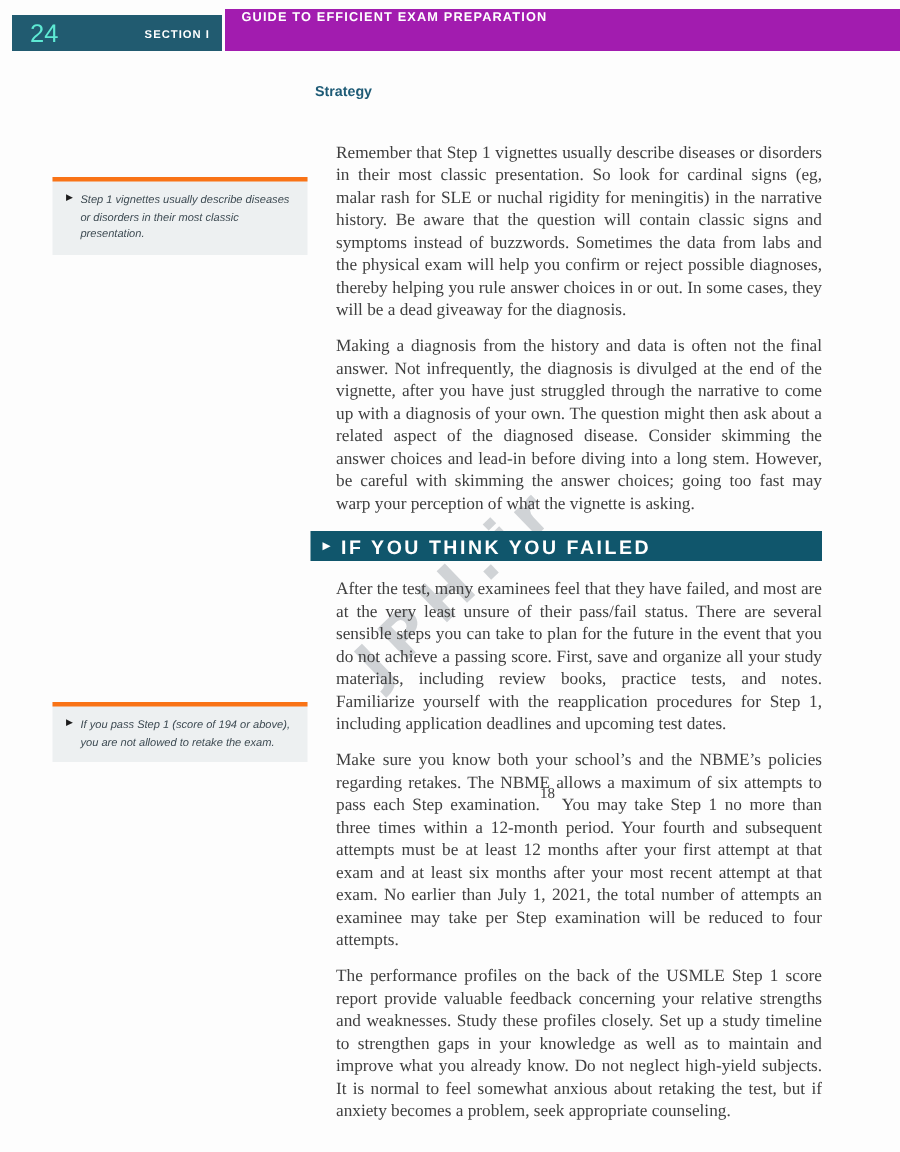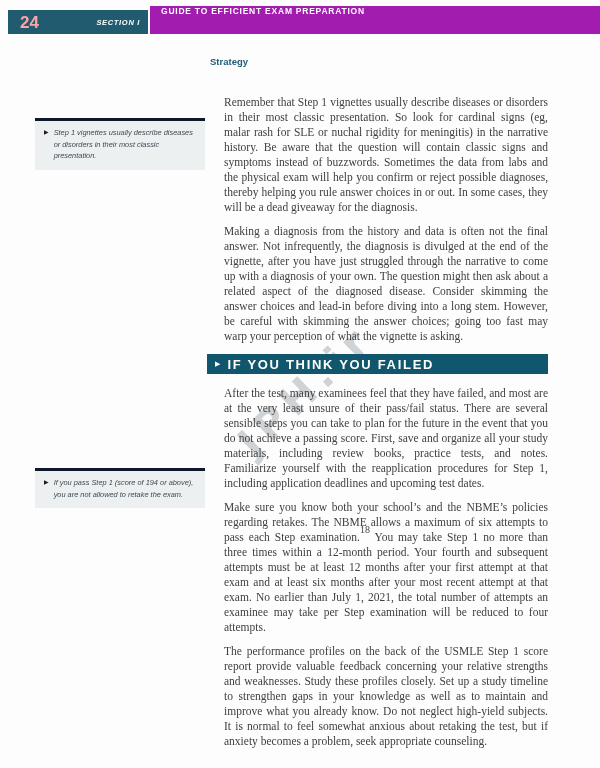--- a/index.html
+++ b/index.html
@@ -12,41 +12,41 @@
   }
   
   .tab-teal{
     position:absolute;left:8px;top:10px;width:140px;height:24px;
     background:#215b70;
     display:flex;align-items:center;justify-content:space-between;
     box-sizing:border-box;padding:0 8px 0 12px;
   }
   .page-num{
     font-family:"Liberation Sans", sans-serif;
-    font-size:17px;color:#fca5a5;font-weight:700;line-height:1;
+    font-size:17px;color:#5eead4;font-weight:400;line-height:1;
   }
   .section-label{
     font-family:"Liberation Sans", sans-serif;
-    font-size:7.5px;font-weight:bold;color:#ffffff;letter-spacing:0.09em;font-style:italic;
+    font-size:7.5px;font-weight:bold;color:#ffffff;letter-spacing:0.09em;
   }
   .bar-maroon{
     position:absolute;left:150px;top:6px;width:450px;height:28px;
     background:#a21caf;
     display:flex;align-items:flex-start;
     box-sizing:border-box;padding-left:11px;
   }
   .header-title{
     font-family:"Liberation Sans", sans-serif;
     font-size:8.5px;font-weight:bold;color:#ffffff;letter-spacing:0.09em;
   }
   
   .note{
     position:absolute;left:35px;width:170px;
     background:#edf0f1;
-    border-top:3px solid #0f172a;
+    border-top:3px solid #f97316;
     box-sizing:border-box;
     padding:6px 8px 8px 9px;
     display:flex;gap:5px;
   }
   .note-1{top:118px;}
   .note-2{top:468px;justify-content:flex-end;}
   .note .arr{
     font-size:6px;line-height:11px;color:#1b1b1b;flex:0 0 auto;
   }
   .note-text{

